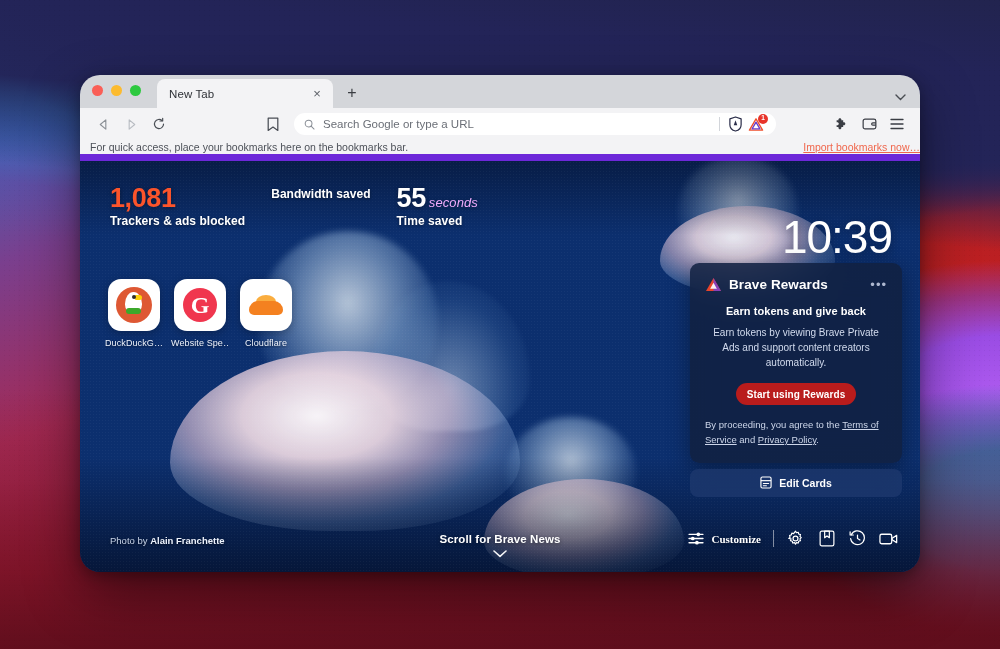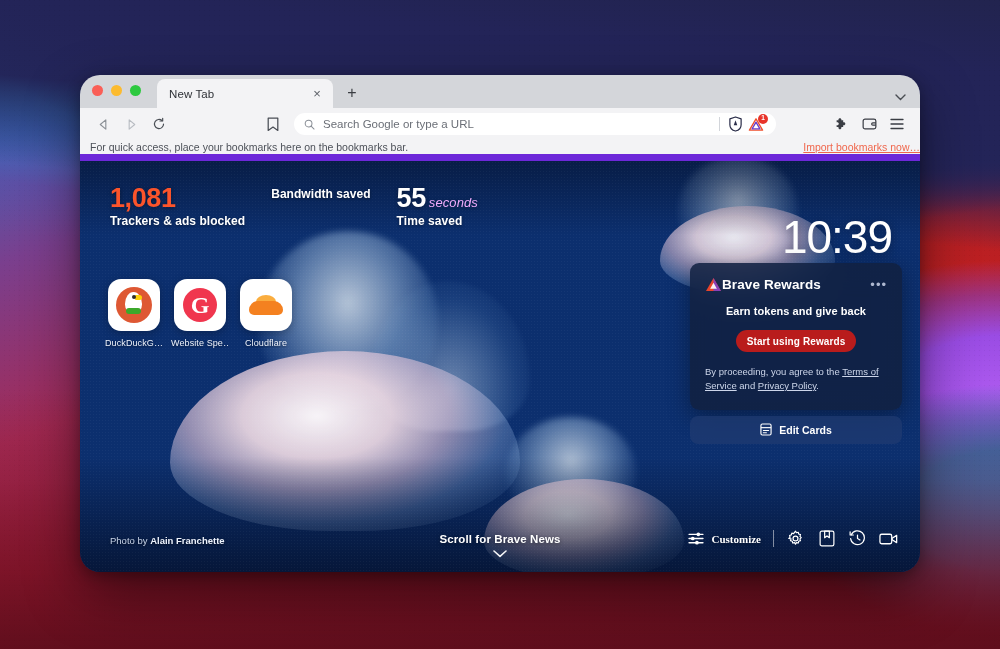--- a/index.html
+++ b/index.html
@@ -303,21 +303,21 @@
   
   .rewards-wrap { position: absolute; right: 18px; top: 102px; width: 212px; }
   .rewards-card {
     background: rgba(17,33,64,.86);
     backdrop-filter: blur(14px);
     border-radius: 9px;
     padding: 14px 15px 16px;
     color: #e9eefb;
     box-shadow: 0 6px 22px rgba(0,0,0,.35);
   }
-  .rw-head { display: flex; align-items: center; }
+  .rw-head { display: flex; align-items: center; gap: 7px; }
   .rw-title { font-size: 13.5px; font-weight: 700; color: #fff; flex: 1; letter-spacing: .1px; }
   .rw-dots { color: #aeb8d0; font-size: 13px; letter-spacing: 1px; line-height: 1; }
   .brave-tri { width: 17px; height: 15px; display: block; }
   .rw-sub {
     margin-top: 13px; text-align: center; font-size: 11px;
     font-weight: 700; color: #fff; letter-spacing: .05px;
   }
   .rw-body {
     margin-top: 9px; text-align: center; font-size: 10px;
     line-height: 1.48; color: #d2dbee;
@@ -551,20 +551,21 @@
                 <svg class="brave-tri" viewBox="0 0 18 16">
                   <path d="M9 1L17 15H1z" fill="#e8442b"></path>
                   <path d="M9 1v14h8z" fill="#7a3fd0" opacity=".85"></path>
                   <path d="M9 6l3.6 6.4H5.4z" fill="#fff" opacity=".92"></path>
                 </svg>
               </span>
               <span class="rw-title">Brave Rewards</span>
               <span class="rw-dots">•••</span>
             </div>
             <div class="rw-sub">Earn tokens and give back</div>
+            <div class="rw-body">Earn tokens by viewing Brave Private Ads and support content creators automatically.</div>
             <button class="rw-btn">Start using Rewards</button>
             <div class="rw-legal">
               <span>By proceeding, you agree to the </span><a href="#">Terms of Service</a><span> and </span><a href="#">Privacy Policy</a><span>.</span>
             </div>
           </div>
           <div class="edit-cards">
             <span>
               <svg width="12" height="13" viewBox="0 0 13 14">
                 <rect x="1" y="1" width="11" height="12" rx="1.6" fill="none" stroke="#fff" stroke-width="1.25"></rect>
                 <path d="M1 5h11" stroke="#fff" stroke-width="1.25"></path>

